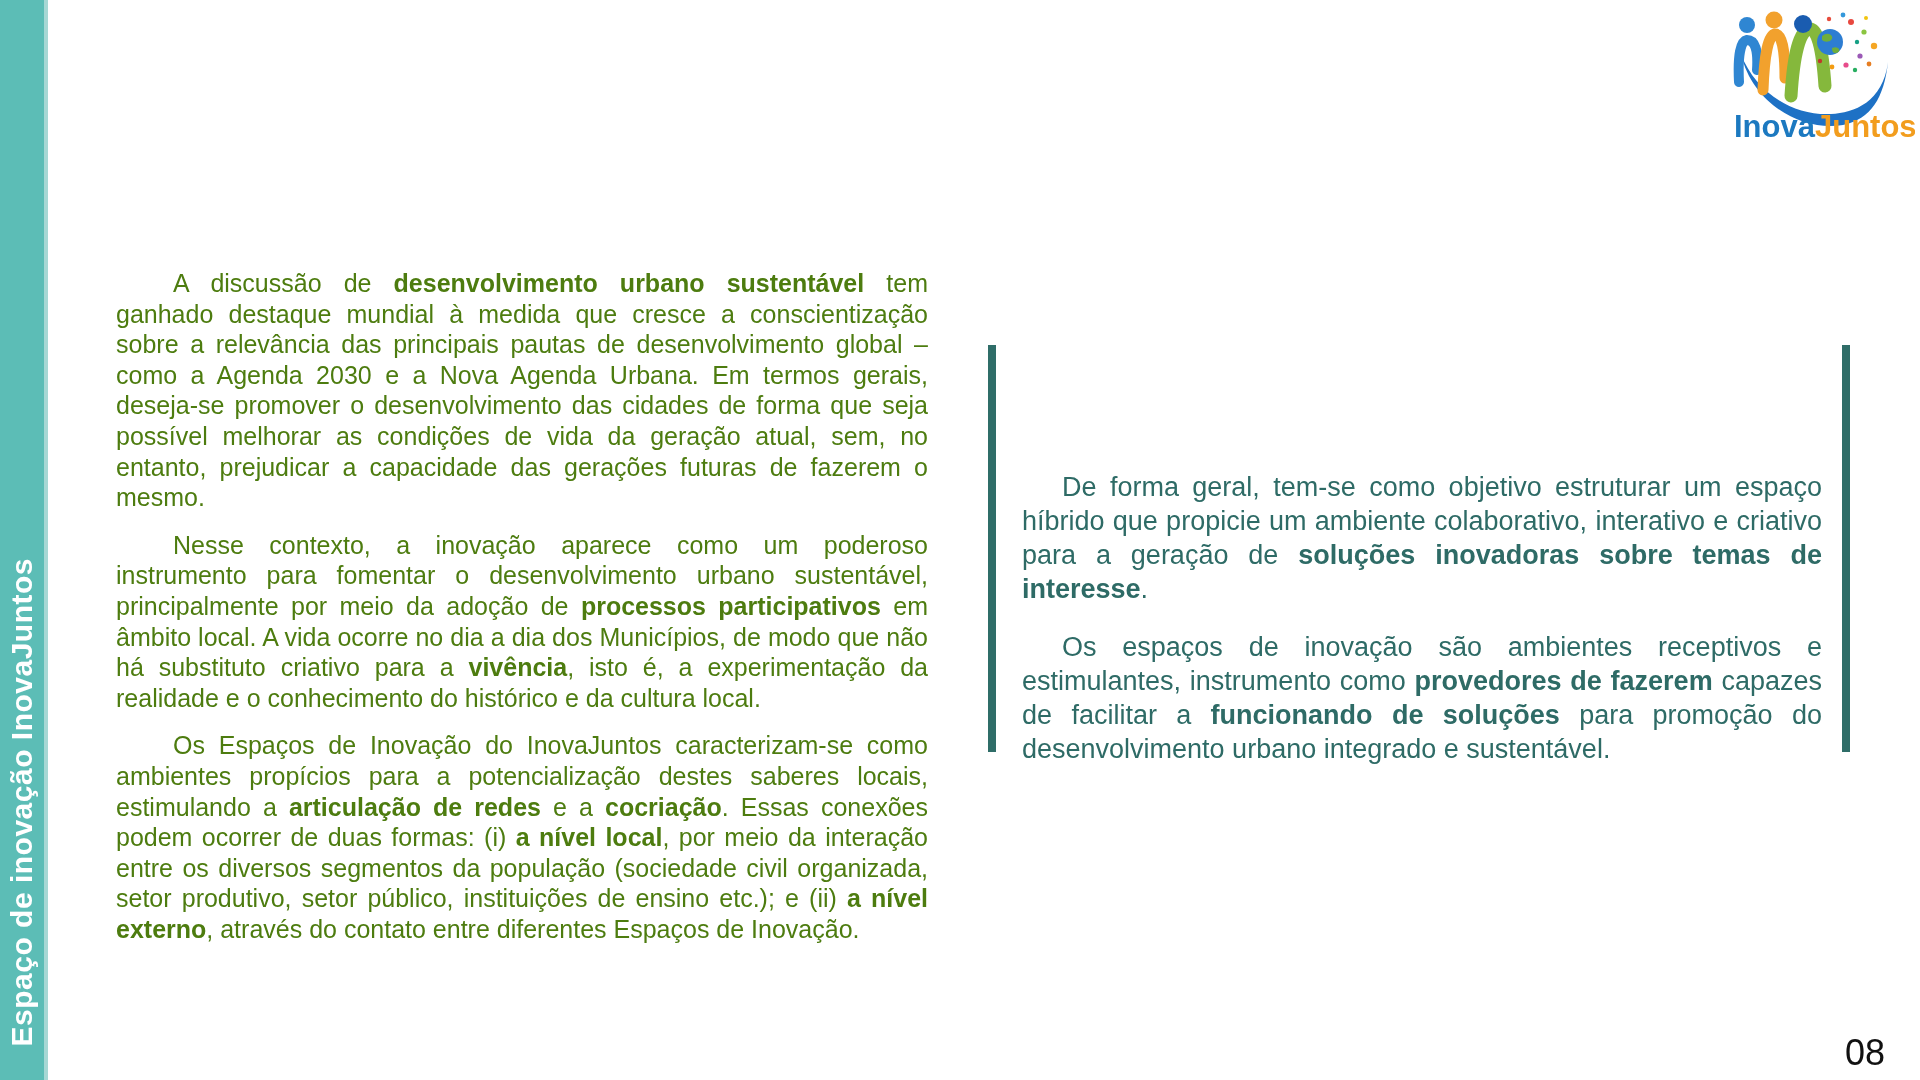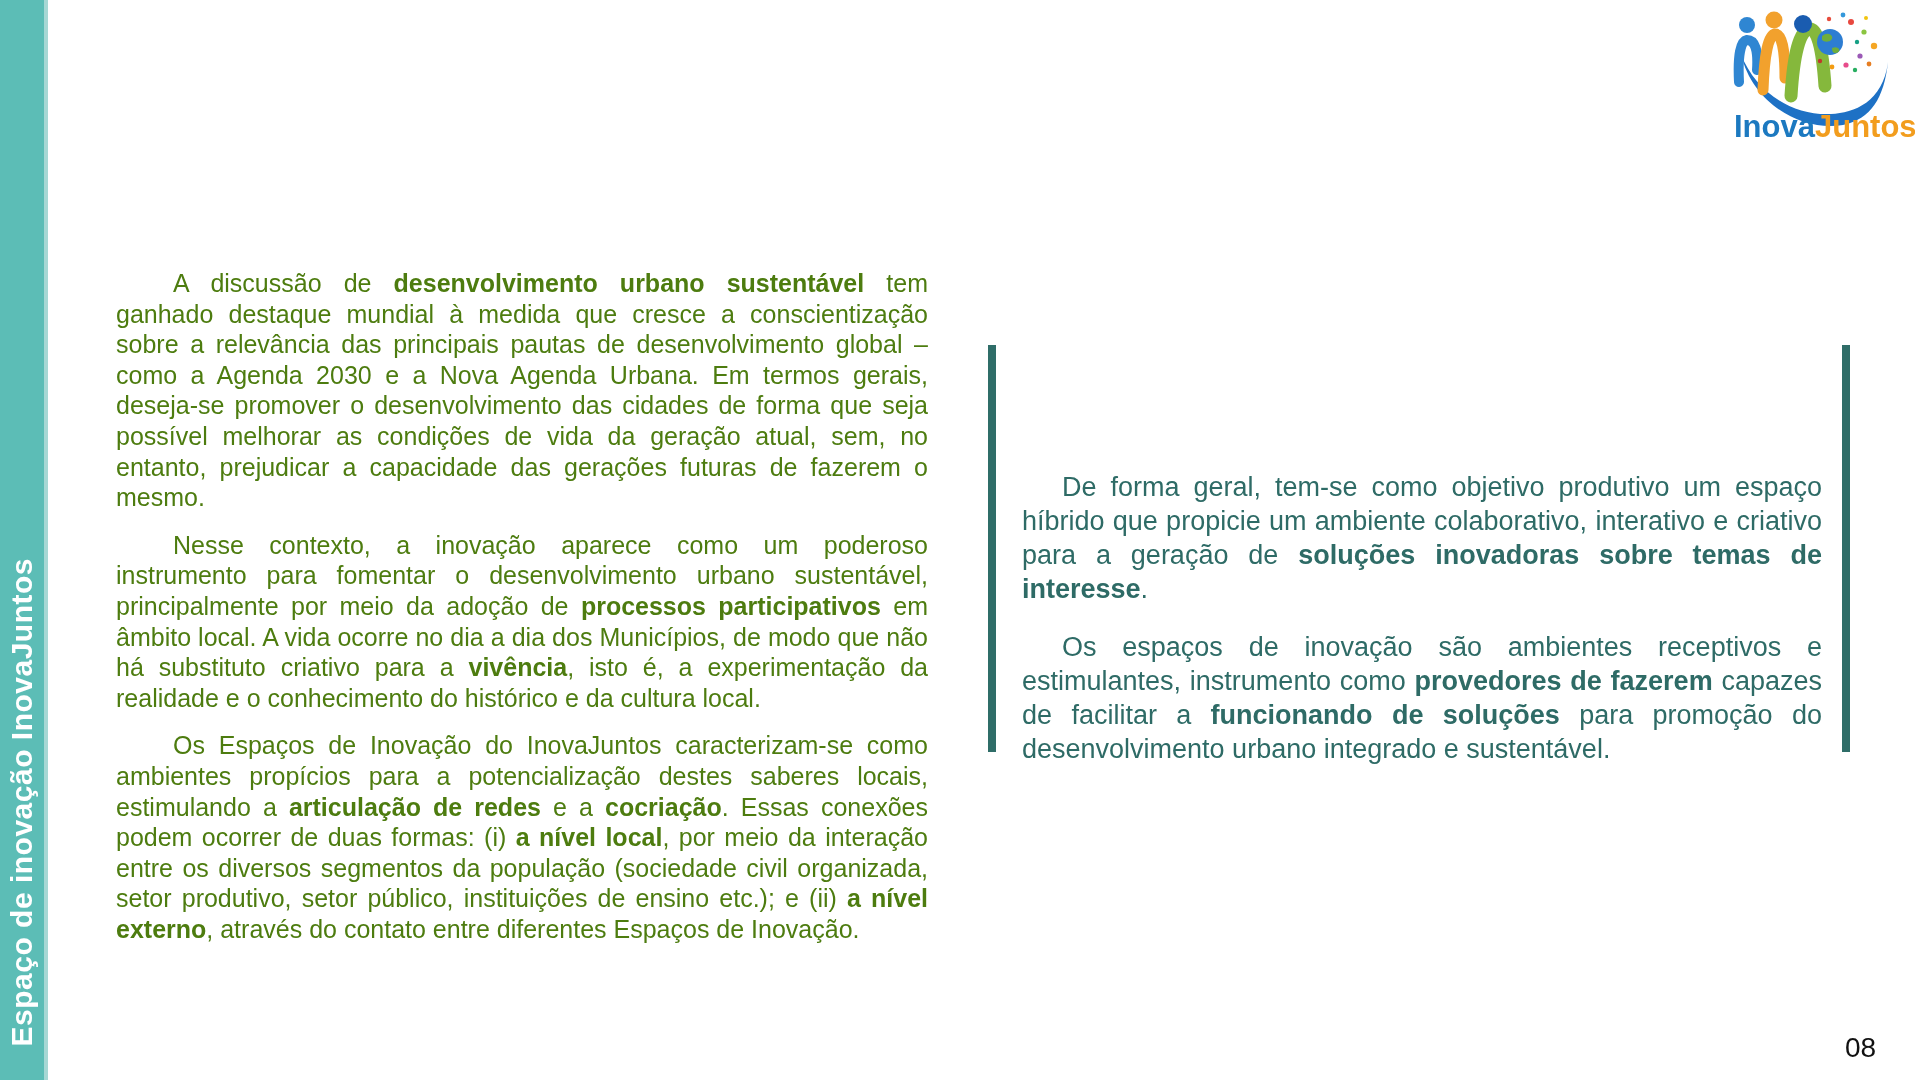--- a/index.html
+++ b/index.html
@@ -75,21 +75,21 @@
   .accent-bar.left  { left: 988px; }
   .accent-bar.right { left: 1842px; }
 
   .b { font-weight: bold; }
 
   
   .page-number {
     position: absolute;
     left: 1845px; top: 1032px;
     color: #111111;
-    font-size: 28px;
+    font-size: 36px;
   }
 
   
   .logo {
     position: absolute;
     left: 1733px; top: 4px;
     width: 182px; height: 140px;
   }
 </style>
 </head>
@@ -140,19 +140,19 @@
 
   <div class="main-col">
       <p><span>A discussão de </span><span class="b">desenvolvimento urbano sustentável</span><span> tem ganhado destaque mundial à medida que cresce a conscientização sobre a relevância das principais pautas de desenvolvimento global – como a Agenda 2030 e a Nova Agenda Urbana. Em termos gerais, deseja-se promover o desenvolvimento das cidades de forma que seja possível melhorar as condições de vida da geração atual, sem, no entanto, prejudicar a capacidade das gerações futuras de fazerem o mesmo.</span></p>
       <p><span>Nesse contexto, a inovação aparece como um poderoso instrumento para fomentar o desenvolvimento urbano sustentável, principalmente por meio da adoção de </span><span class="b">processos participativos</span><span> em âmbito local. A vida ocorre no dia a dia dos Municípios, de modo que não há substituto criativo para a </span><span class="b">vivência</span><span>, isto é, a experimentação da realidade e o conhecimento do histórico e da cultura local.</span></p>
       <p><span>Os Espaços de Inovação do InovaJuntos caracterizam-se como ambientes propícios para a potencialização destes saberes locais, estimulando a </span><span class="b">articulação de redes</span><span> e a </span><span class="b">cocriação</span><span>. Essas conexões podem ocorrer de duas formas: (i) </span><span class="b">a nível local</span><span>, por meio da interação entre os diversos segmentos da população (sociedade civil organizada, setor produtivo, setor público, instituições de ensino etc.); e (ii) </span><span class="b">a nível externo</span><span>, através do contato entre diferentes Espaços de Inovação.</span></p>
     </div>
 
   <div class="accent-bar left"></div>
   <div class="accent-bar right"></div>
   <div class="aside-col">
-      <p><span>De forma geral, tem-se como objetivo produtivo um espaço híbrido que propicie um ambiente colaborativo, interativo e criativo para a geração de </span><span class="b">soluções inovadoras sobre temas de interesse</span><span>.</span></p>
+      <p><span>De forma geral, tem-se como objetivo estruturar um espaço híbrido que propicie um ambiente colaborativo, interativo e criativo para a geração de </span><span class="b">soluções inovadoras sobre temas de interesse</span><span>.</span></p>
       <p><span>Os espaços de inovação são ambientes receptivos e estimulantes, instrumento como </span><span class="b">provedores de fazerem</span><span> capazes de facilitar a </span><span class="b">funcionando de soluções</span><span> para promoção do desenvolvimento urbano integrado e sustentável.</span></p>
     </div>
 
   <div class="page-number">08</div>
 
 </div>
 
 </body></html>

